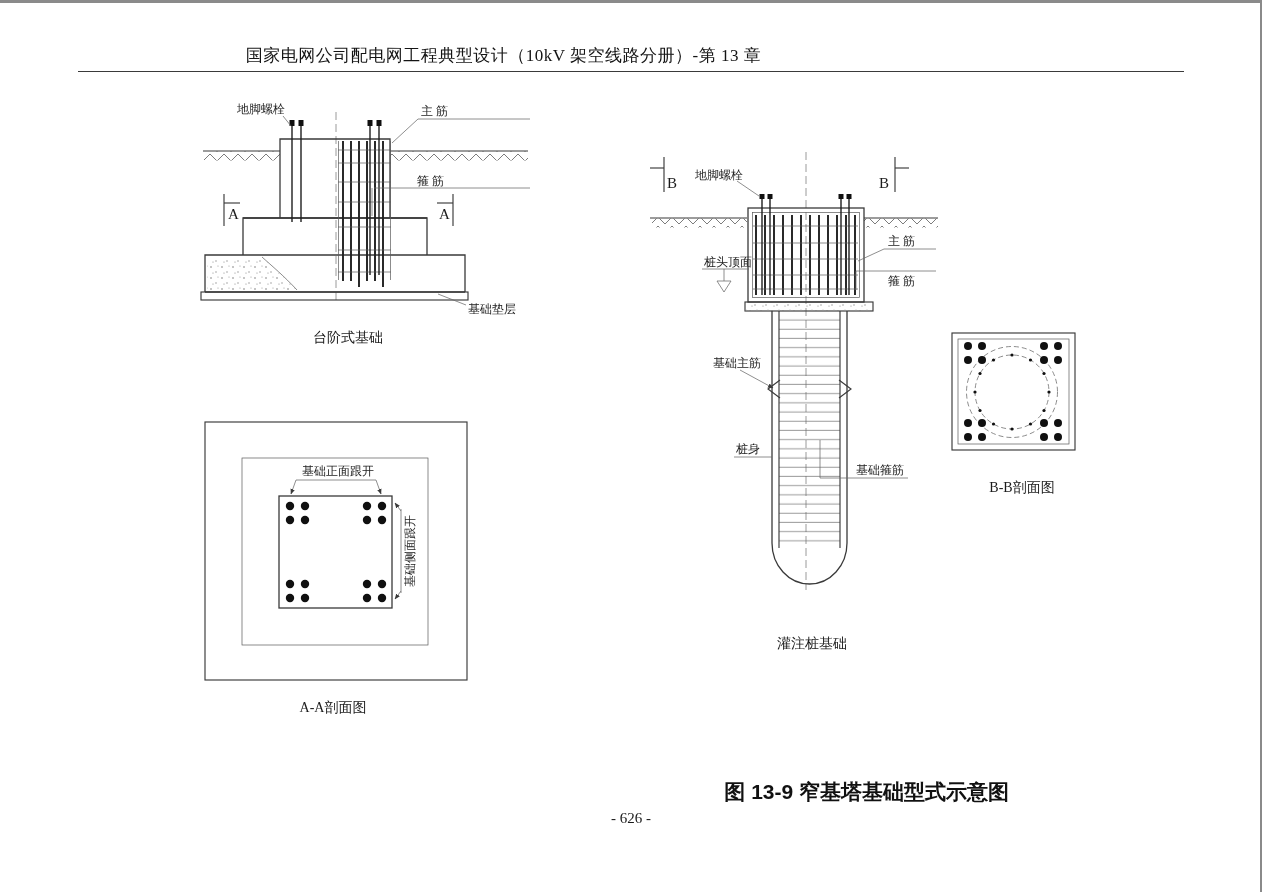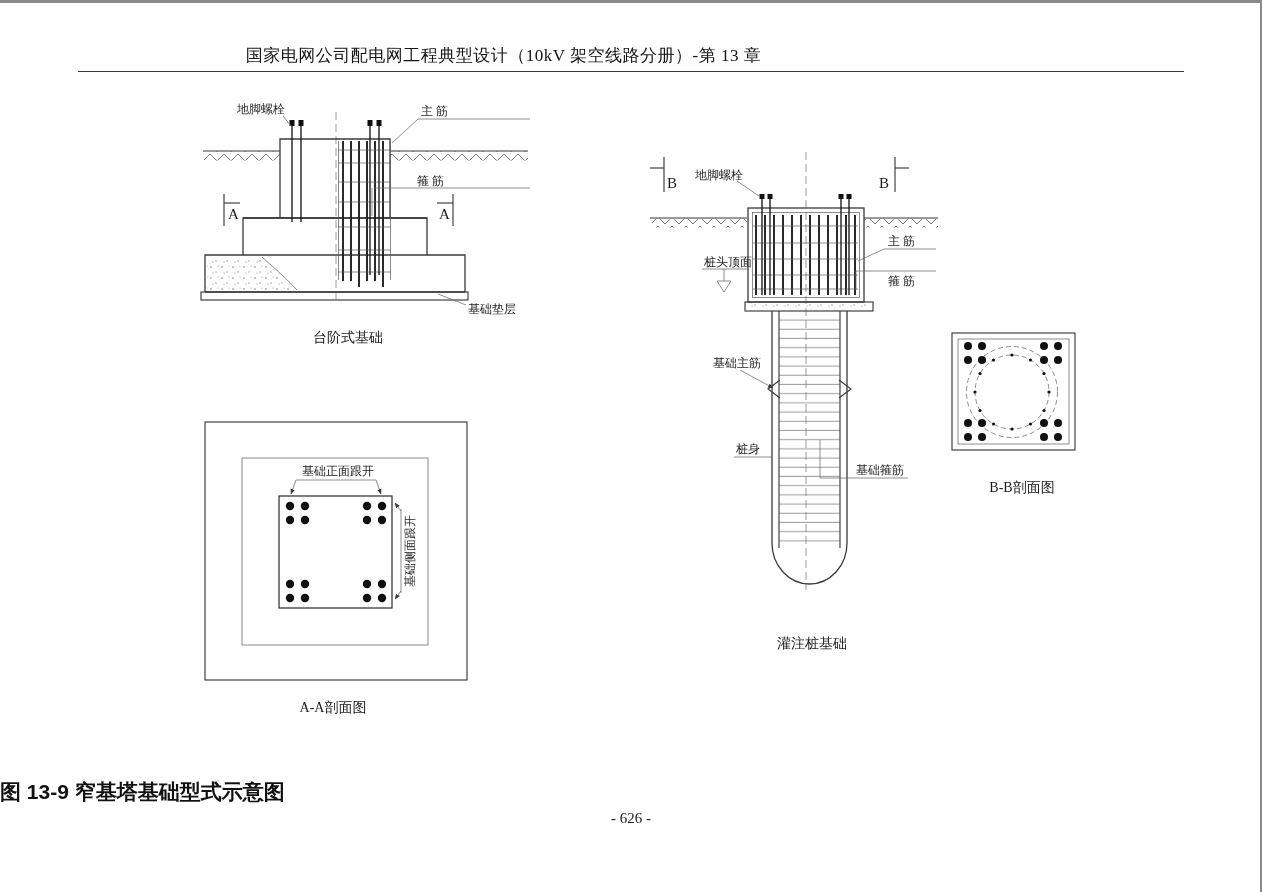--- a/index.html
+++ b/index.html
@@ -4,21 +4,21 @@
 <style>
   html,body{margin:0;padding:0;background:#fff;}
   .page{position:relative;width:1262px;height:892px;background:#ffffff;overflow:hidden;
         font-family:"Liberation Serif",serif;}
   .edge-top{position:absolute;left:0;top:0;width:1262px;height:3px;background:#8a8a8a;}
   .edge-right{position:absolute;right:0;top:0;width:2px;height:892px;background:#8a8a8a;}
   .hdr{position:absolute;left:0;top:44px;width:1007px;text-align:center;
        font-size:17px;color:#141414;letter-spacing:0.5px;}
   .hdr-rule{position:absolute;left:78px;top:71px;width:1106px;height:0;
        border-top:1.6px solid #3a3a3a;}
-  .fig-cap{position:absolute;left:0;top:778px;width:1009px;text-align:left;
+  .fig-cap{position:absolute;left:0;top:778px;width:1009px;text-align:right;
        font-family:"Liberation Sans",sans-serif;font-weight:bold;font-size:21px;color:#111;}
   .pageno{position:absolute;left:0;top:810px;width:1262px;text-align:center;
        font-size:15px;color:#1a1a1a;}
   svg{position:absolute;left:0;top:0;}
   .ln{stroke:#3a3a3a;stroke-width:1.15;fill:none;}
   .ln2{stroke:#3a3a3a;stroke-width:1.3;fill:none;}
   .thin{stroke:#5a5a5a;stroke-width:0.7;fill:none;}
   .bar{stroke:#1f1f1f;stroke-width:1.9;fill:none;}
   .bolt{stroke:#1f1f1f;stroke-width:1.4;fill:none;}
   .dash{stroke:#7a7a7a;stroke-width:0.75;fill:none;stroke-dasharray:8 4;}

